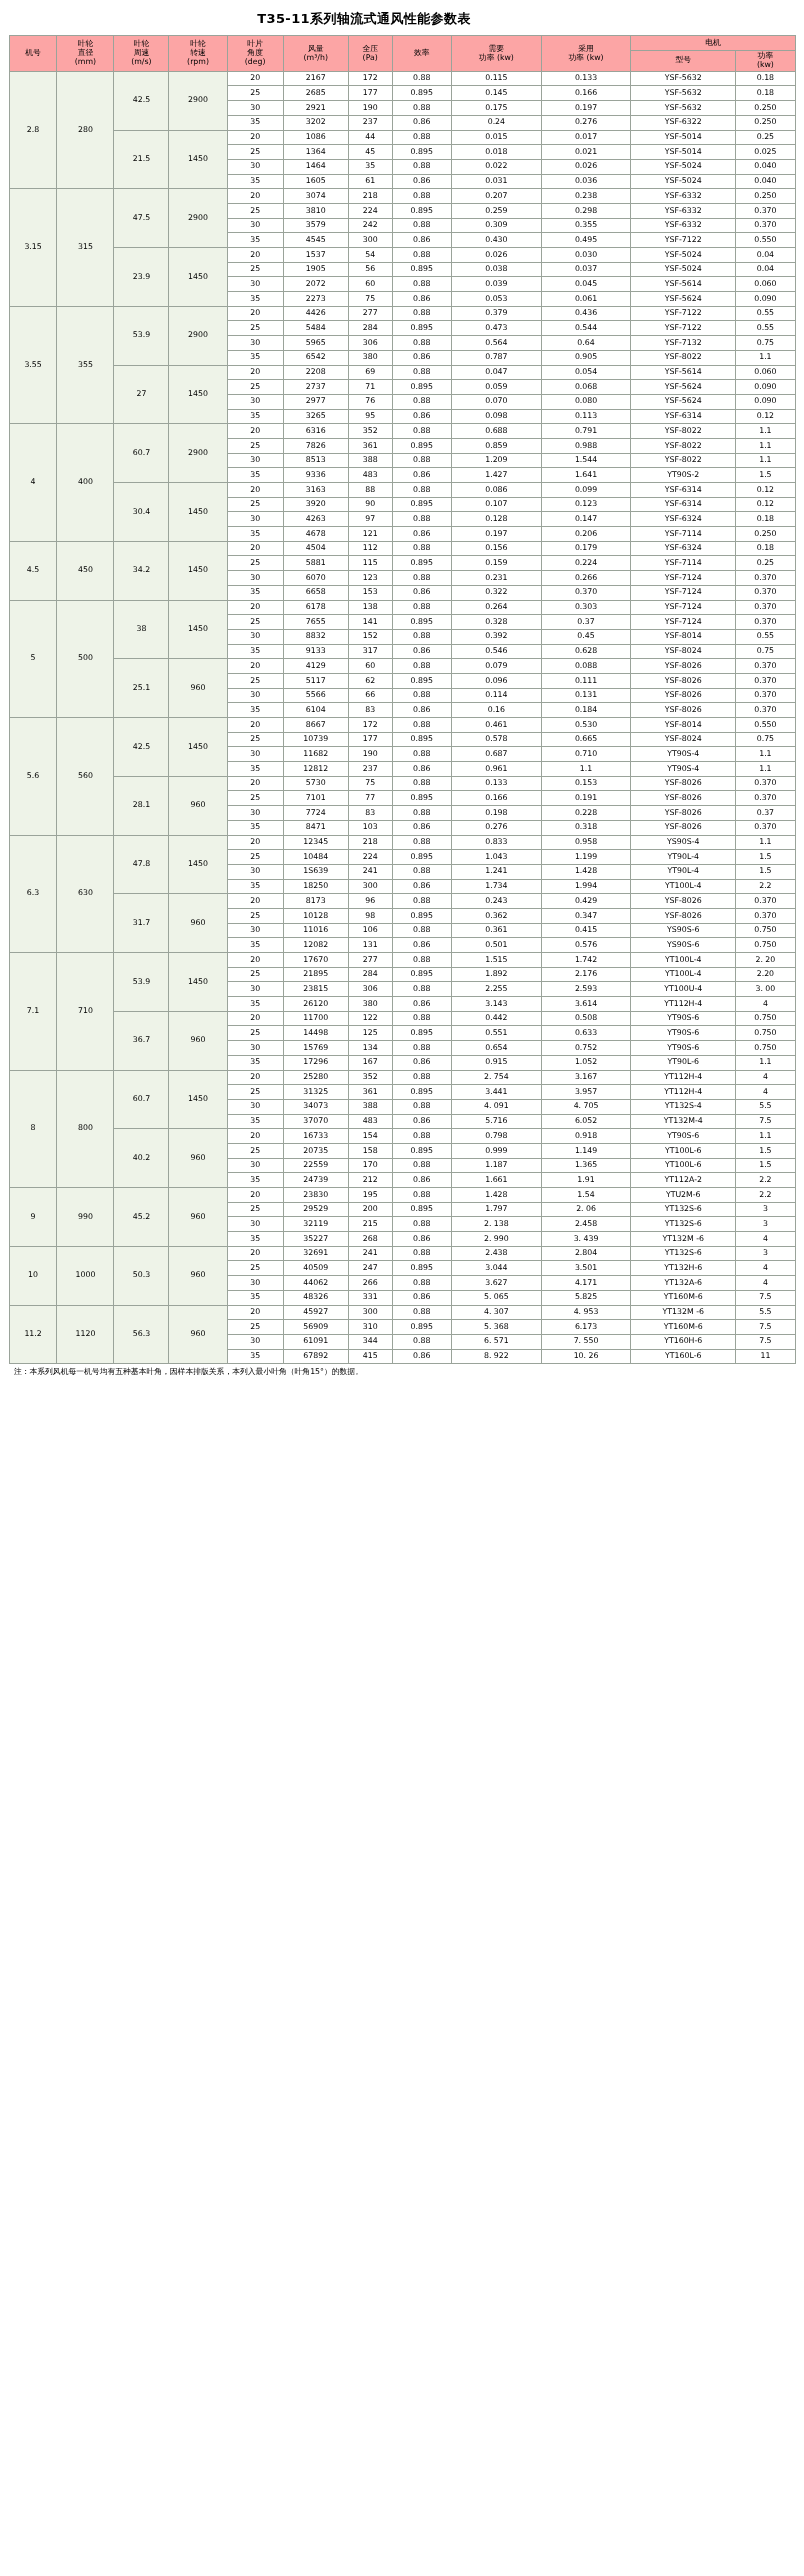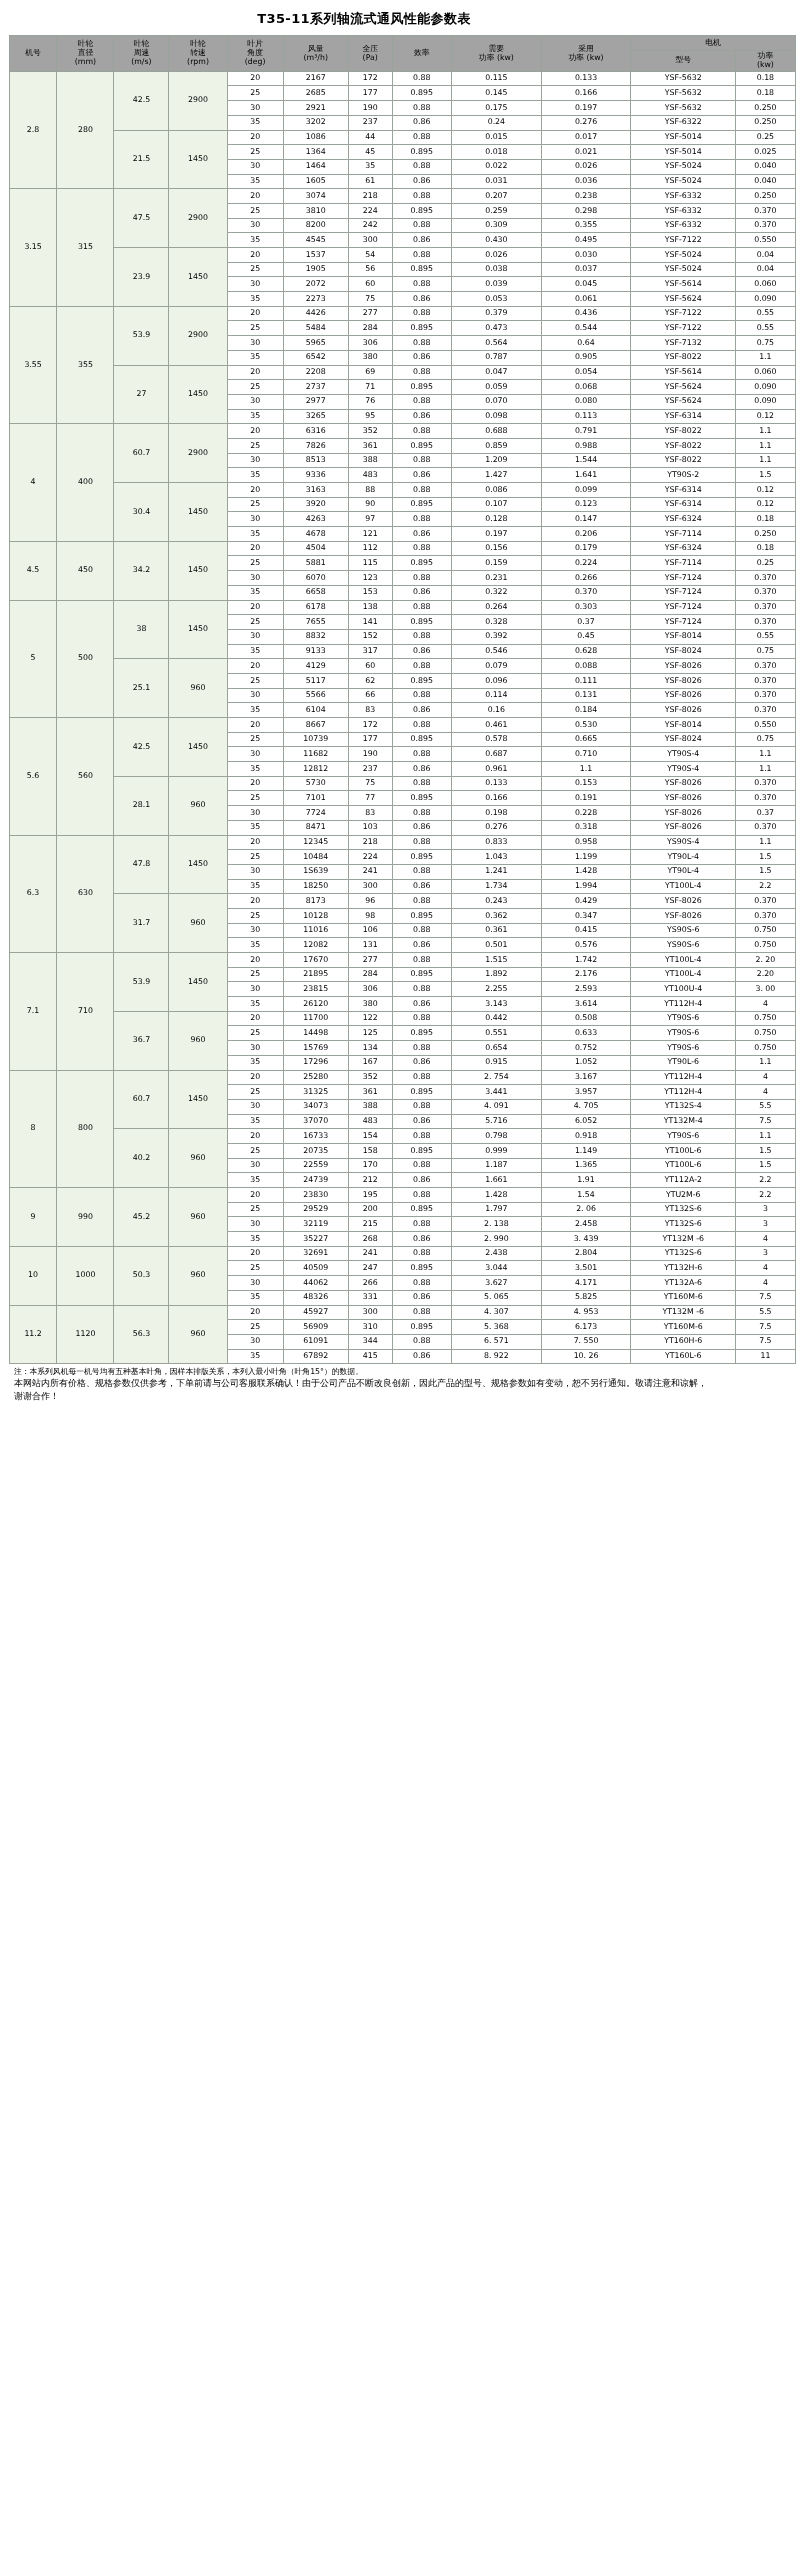--- a/index.html
+++ b/index.html
@@ -27,21 +27,21 @@
   }
   table.perf th, table.perf td {
     border: 0.9px solid #9aa39a;
     text-align: center;
     vertical-align: middle;
     padding: 1.7px 0.9px;
     height: 14.7px;
     white-space: nowrap;
   }
   table.perf thead th {
-    background: #a3a3a3;
+    background: #fca5a5;
     font-weight: normal;
     font-size: 7.8px;
     line-height: 1.15;
     padding: 0.9px;
   }
   td.grp, td.sub {
     background: #eef3e8;
   }
   td.data { background: #ffffff; }
   .tip-title {
@@ -193,21 +193,21 @@
           <td class="data">3810</td>
           <td class="data">224</td>
           <td class="data">0.895</td>
           <td class="data">0.259</td>
           <td class="data">0.298</td>
           <td class="data">YSF-6332</td>
           <td class="data">0.370</td>
         </tr>
         <tr>
           <td class="data">30</td>
-          <td class="data">8200</td>
+          <td class="data">3579</td>
           <td class="data">242</td>
           <td class="data">0.88</td>
           <td class="data">0.309</td>
           <td class="data">0.355</td>
           <td class="data">YSF-6332</td>
           <td class="data">0.370</td>
         </tr>
         <tr>
           <td class="data">35</td>
           <td class="data">4545</td>
@@ -1036,15 +1036,14 @@
           <td class="data">8. 922</td>
           <td class="data">10. 26</td>
           <td class="data">YT160L-6</td>
           <td class="data">11</td>
         </tr>
       </tbody>
   </table>
 
   <p class="note">注：本系列风机每一机号均有五种基本叶角，因样本排版关系，本列入最小叶角（叶角15°）的数据。</p>
 
-  <div class="tip-body">本网站内所有价格、规格参数仅供参考，下单前请与公司客服联系确认！由于公司产品不断改良创新，因此产品的型号、规格参数如有变动，恕不另行通知。敬请注意和谅解，谢谢合作！</div>
 </div>
 
 
 </body></html>

